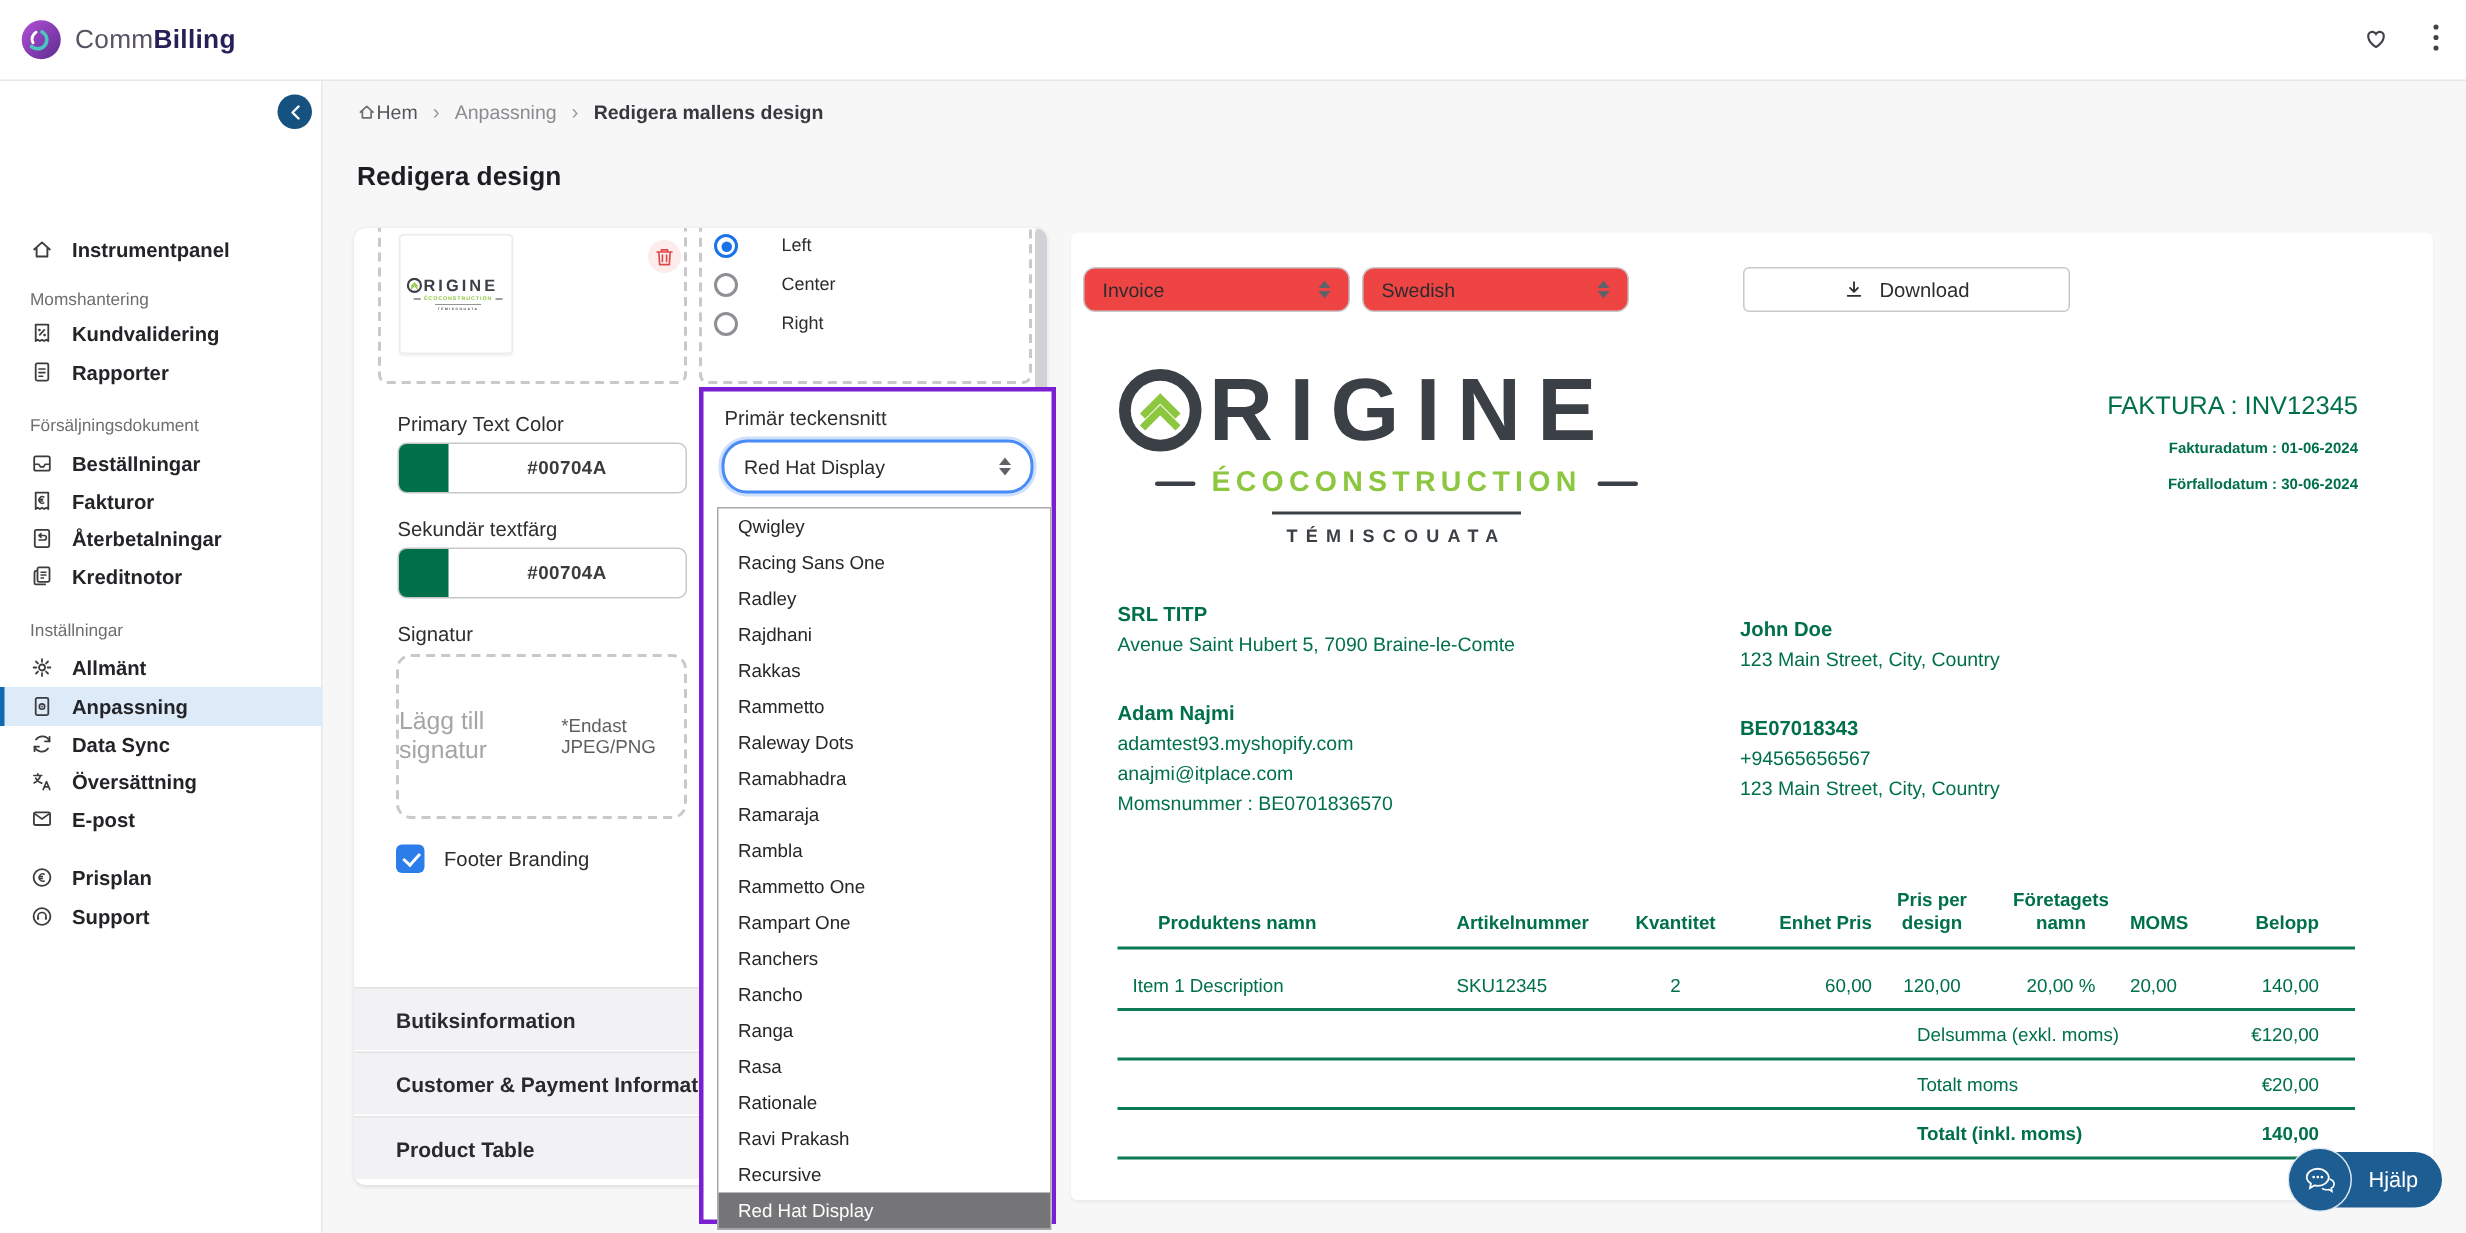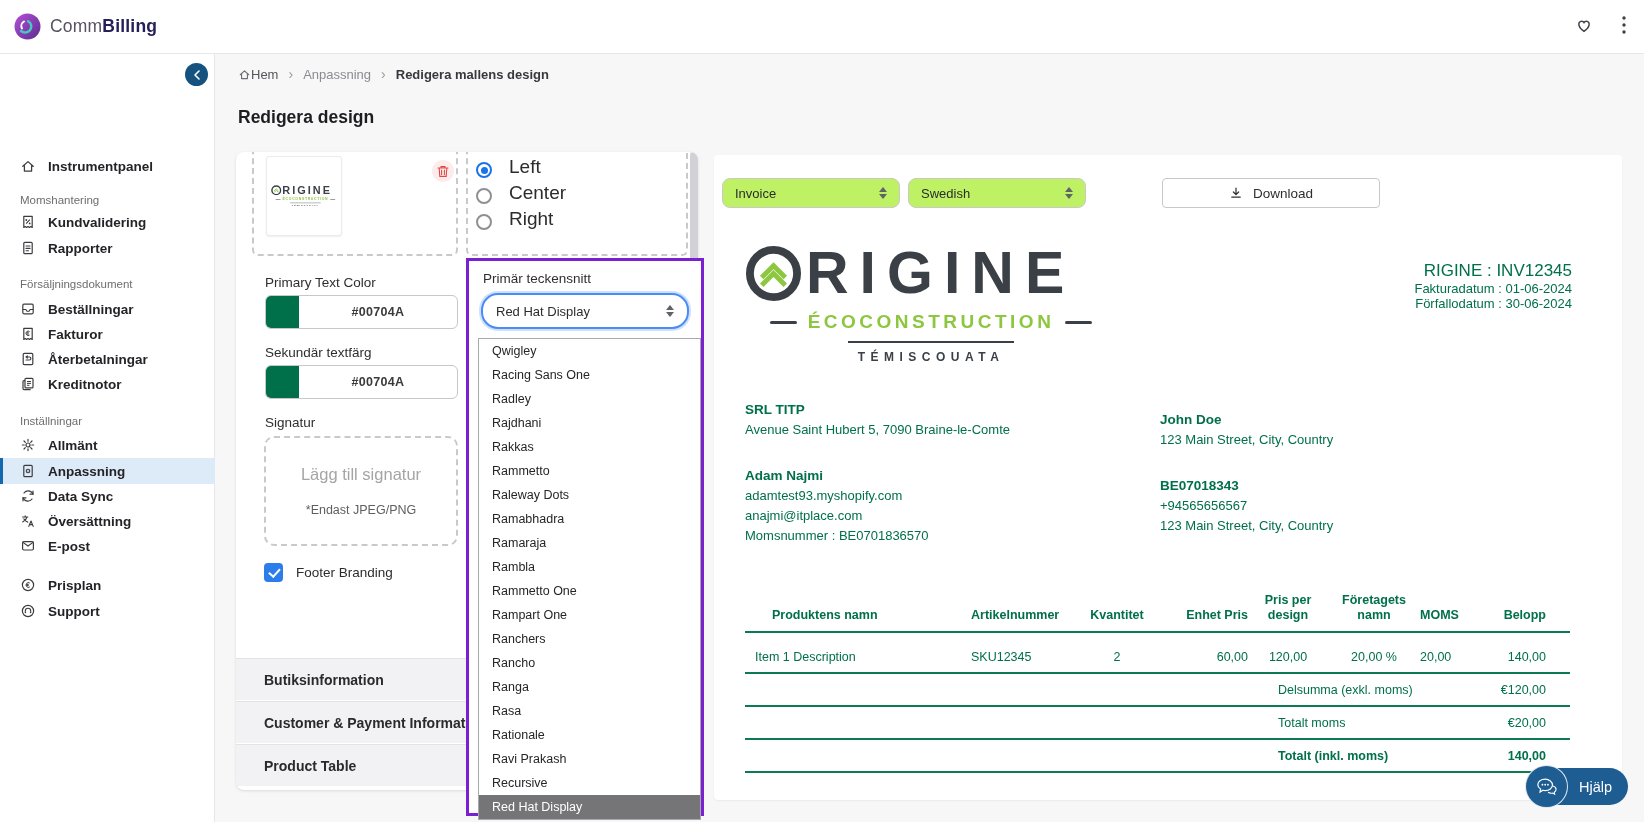--- a/index.html
+++ b/index.html
@@ -37,29 +37,29 @@
   .bc-cur{color:#37373d;font-weight:600}
   .page-title{position:absolute;left:238px;top:107px;font-size:17.5px;font-weight:700;color:#1d1d22;z-index:3}
 
   
   .editor-card{position:absolute;left:236px;top:152px;width:462px;height:638px;background:#fff;border-radius:8px;box-shadow:0 1px 3px rgba(26,26,26,.12);overflow:hidden;z-index:2}
   .upload-box{position:absolute;left:16px;top:-8px;width:206px;height:112px;border:2px dashed #c9c9c9;border-top:none;border-radius:0 0 6px 6px}
   .align-box{position:absolute;left:230px;top:-8px;width:222px;height:112px;border:2px dashed #c9c9c9;border-top:none;border-radius:0 0 6px 6px}
   .logo-thumb{position:absolute;left:30px;top:4px;width:76px;height:80px;background:#fff;border:1px solid #ececec;border-radius:3px;box-shadow:0 1px 2px rgba(0,0,0,.07);overflow:hidden;cursor:pointer}
   .mini-logo{position:absolute;left:4px;top:28px;transform:scale(.185);transform-origin:0 0}
   .trash-btn{position:absolute;left:196px;top:8px;width:22px;height:22px;border-radius:50%;background:#fdecec;display:flex;align-items:center;justify-content:center;cursor:pointer}
-  .radio-row{position:absolute;left:240px;display:flex;gap:17px;align-items:flex-end;font-size:19px;color:#2c2c2e;cursor:pointer}
+  .radio-row{position:absolute;left:240px;display:flex;gap:29px;align-items:flex-start;font-size:12px;color:#2c2c2e;cursor:pointer}
   .radio{width:16px;height:16px;border:2px solid #8f8f94;border-radius:50%;position:relative;background:#fff}
   .radio.checked{border-color:#1a73e8}
   .radio.checked::after{content:'';position:absolute;left:2.5px;top:2.5px;width:7px;height:7px;border-radius:50%;background:#1a73e8}
   .field-label{position:absolute;left:29px;font-size:13.5px;color:#2e2e31}
   .color-input{position:absolute;left:29px;width:193px;height:34px;border:1px solid #c7c7c9;border-radius:6px;background:#fff;display:flex;align-items:stretch;overflow:hidden;cursor:pointer}
   .color-swatch{width:33px;background:var(--accent-green)}
   .color-value{flex:1;display:flex;align-items:center;justify-content:center;font-size:12.5px;font-weight:700;color:#3a3a3c;letter-spacing:.3px}
-  .signature-box{position:absolute;left:28px;top:284px;width:194px;height:110px;border:2px dashed #c9c9c9;border-radius:10px;display:flex;flex-direction:column;align-items:center;justify-content:center;gap:19px;cursor:pointer}
+  .signature-box{position:absolute;left:28px;top:284px;width:194px;height:110px;border:2px dashed #c9c9c9;border-radius:10px;display:flex;flex-direction:row;align-items:center;justify-content:center;gap:19px;cursor:pointer}
   .sig-main{font-size:16.5px;color:#a5a5a8}
   .sig-note{font-size:12.5px;color:#5f5f63}
   .footer-brand{position:absolute;left:28px;top:411px;display:flex;align-items:center;gap:13px;font-size:13.5px;color:#2c2c2e}
   .checkbox{width:19px;height:19px;background:#2b7de9;border-radius:4px;position:relative;cursor:pointer}
   .checkbox::after{content:'';position:absolute;left:6.5px;top:2.5px;width:4.5px;height:9px;border:solid #fff;border-width:0 2px 2px 0;transform:rotate(42deg)}
   .accordion{position:absolute;left:0;width:462px;height:42px;background:#f2f2f4;border-top:1px solid #e3e3e6;display:flex;align-items:center;padding-left:28px;font-size:14px;font-weight:700;color:#2a2a2e;cursor:pointer}
   .scroll-track{position:absolute;right:0;top:0;width:8px;height:638px;background:#efeff1}
   .scroll-thumb{position:absolute;right:0;top:0;width:8px;height:112px;background:#d2d2d6;border-radius:4px;cursor:pointer}
 
   
@@ -70,38 +70,38 @@
   .fp-item{height:24px;display:flex;align-items:center;padding-left:13px;font-size:12.5px;color:#262628;cursor:pointer}
   .fp-item.highlighted{background:#757577;color:#fff}
 
   .updown{margin-left:auto;display:flex;flex-direction:column;gap:2.5px;align-items:center}
   .updown i{width:0;height:0;border-left:4px solid transparent;border-right:4px solid transparent}
   .updown i.up{border-bottom:5px solid #5f6368}
   .updown i.dn{border-top:5px solid #5f6368}
 
   
   .preview{position:absolute;left:714px;top:155px;width:908px;height:645px;background:#fff;border-radius:4px;box-shadow:0 1px 2px rgba(26,26,26,.06);z-index:1}
-  .doc-select{position:absolute;top:23px;height:30px;border:1px solid #c9c9cb;border-radius:8px;display:flex;align-items:center;padding:0 12px;font-size:13px;color:#2b2b2d;background:#bef264;cursor:pointer}
+  .doc-select{position:absolute;top:23px;height:30px;border:1px solid #c9c9cb;border-radius:8px;display:flex;align-items:center;padding:0 12px;font-size:13px;color:#2b2b2d;background:#ef4444;cursor:pointer}
   .download-btn{position:absolute;left:448px;top:23px;width:218px;height:30px;border:1px solid #c9c9cb;border-radius:4px;display:flex;align-items:center;justify-content:center;gap:10px;font-size:13.5px;color:#2e2e30;background:#fff;cursor:pointer}
   .save-btn{position:absolute;left:674px;top:22px;width:185px;height:31px;background:#b3b3b5;border-radius:4px;display:flex;align-items:center;justify-content:center;font-size:13.5px;color:#636366;font-weight:500;cursor:pointer}
 
   
   .origine-logo{width:372px}
   .ol-row1{display:flex;align-items:center;gap:4px}
   .ol-word{font-size:59px;font-weight:800;letter-spacing:11px;color:#3a4045;line-height:57px;font-family:"Liberation Sans",sans-serif}
   .ol-row2{margin-top:9px;display:flex;align-items:center;gap:11px;justify-content:center}
   .ol-dash{width:27px;height:3px;background:#3a4045;border-radius:2px}
   .ol-sub{font-size:19px;font-weight:700;color:var(--logo-green);letter-spacing:3.5px}
   .ol-underline{margin:8px auto 0;width:166px;height:2px;background:#3a4045}
   .ol-tag{margin-top:7px;text-align:center;font-size:12px;font-weight:700;letter-spacing:5.5px;color:#3a4045}
   .big-logo{position:absolute;left:31px;top:90px}
 
   .inv-head{position:absolute;right:50px;top:106px;text-align:right;color:var(--accent-green)}
   .inv-title{font-size:17px;font-weight:500}
-  .inv-date{font-size:13px;font-weight:400}
+  .inv-date{margin-top:13px;font-size:10px;font-weight:700}
 
   .addr{position:absolute;color:var(--accent-green);font-size:13px;line-height:16px}
   .addr-left{left:31px;top:247px}
   .addr-right{left:446px;top:257px}
   .addr .nm{font-weight:700;font-size:13.5px}
   .addr .gap{height:22px}
   .addr div{margin-top:4px}
   .addr div:first-child{margin-top:0}
 
   
@@ -465,21 +465,21 @@
       <div class="ol-row2">
         <span class="ol-dash"></span>
         <span class="ol-sub">ÉCOCONSTRUCTION</span>
         <span class="ol-dash"></span>
       </div>
       <div class="ol-underline"></div>
       <div class="ol-tag">TÉMISCOUATA</div>
     </div>
 
     <div class="inv-head">
-      <div class="inv-title">RIGINE : INV12345</div>
+      <div class="inv-title">FAKTURA : INV12345</div>
       <div class="inv-date">Fakturadatum : 01-06-2024</div>
       <div class="inv-date">Förfallodatum : 30-06-2024</div>
     </div>
 
     <div class="addr addr-left">
       <div class="nm">SRL TITP</div>
       <div>Avenue Saint Hubert 5, 7090 Braine-le-Comte</div>
       <div class="gap"></div>
       <div class="nm">Adam Najmi</div>
       <div>adamtest93.myshopify.com</div>

